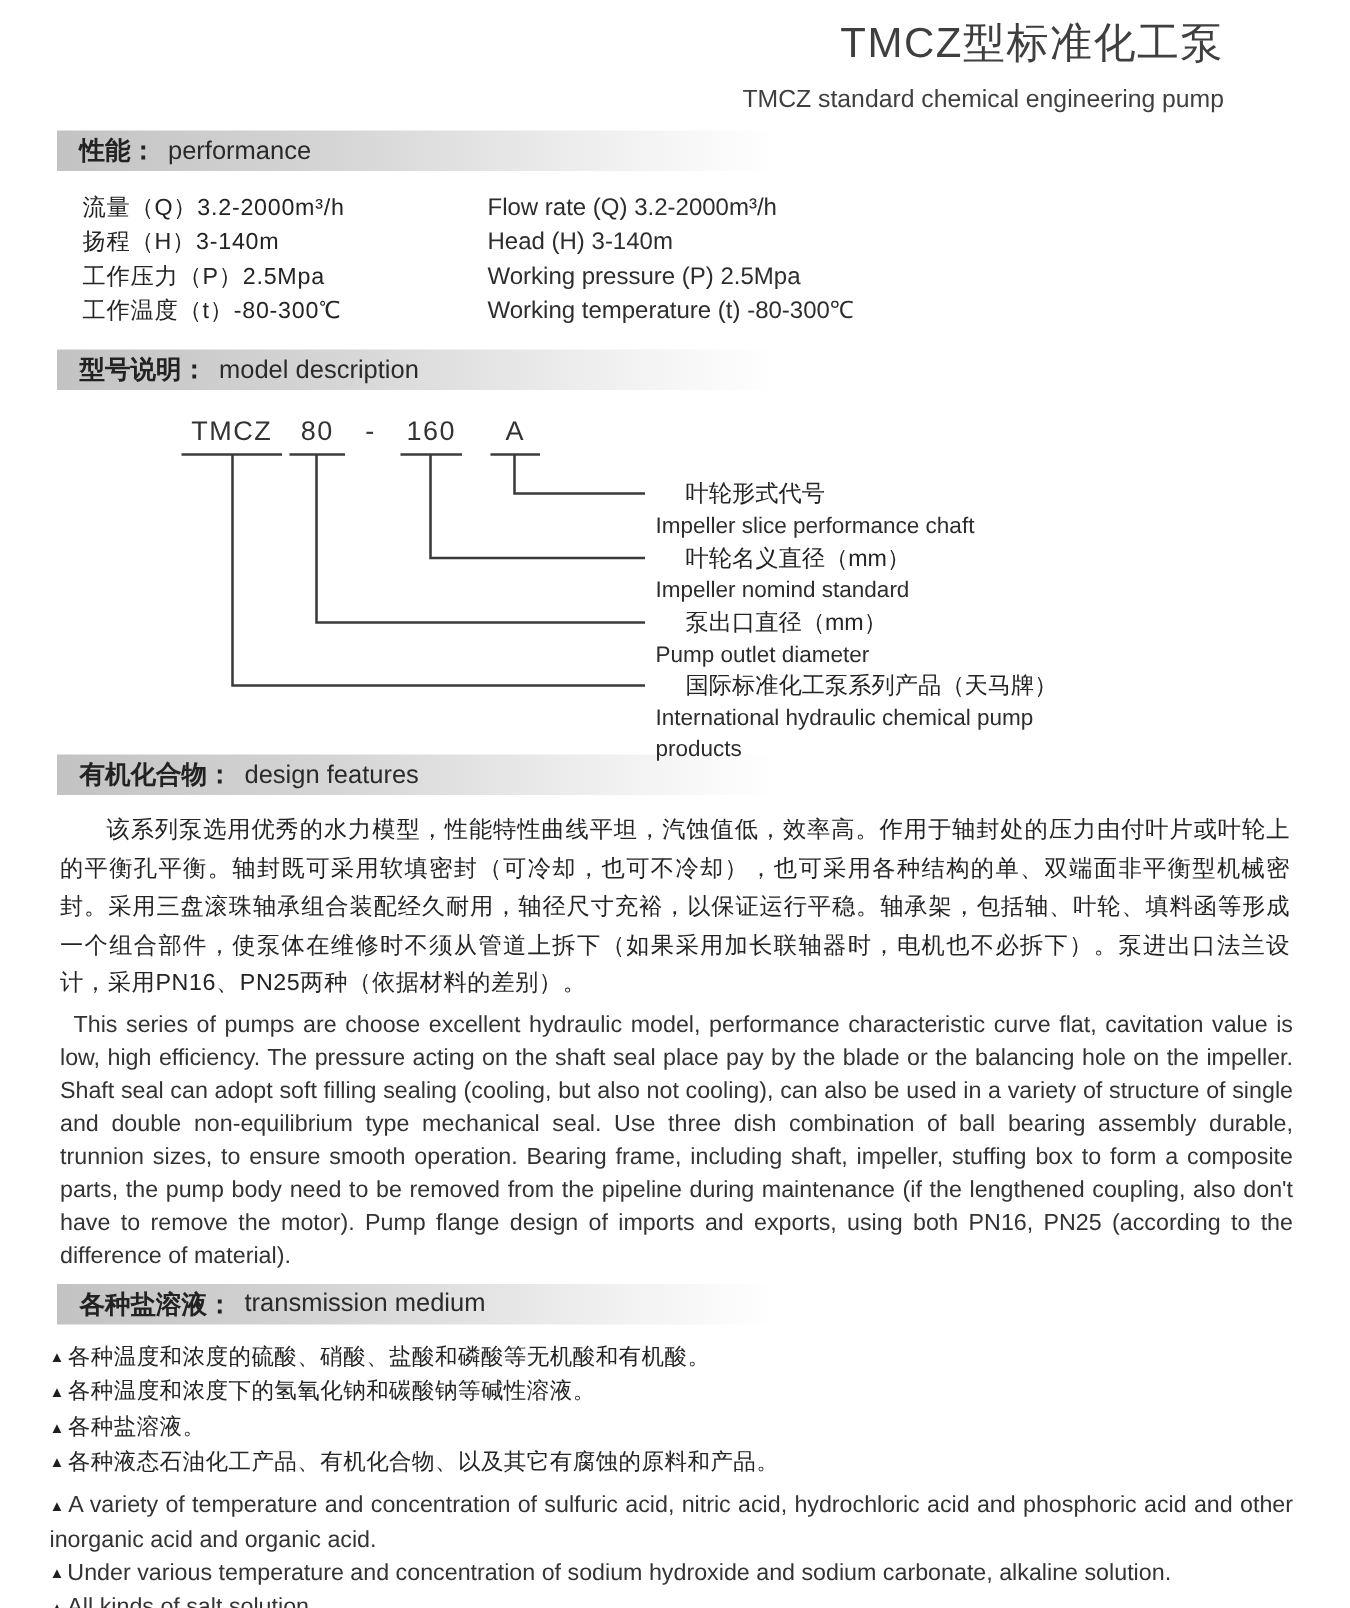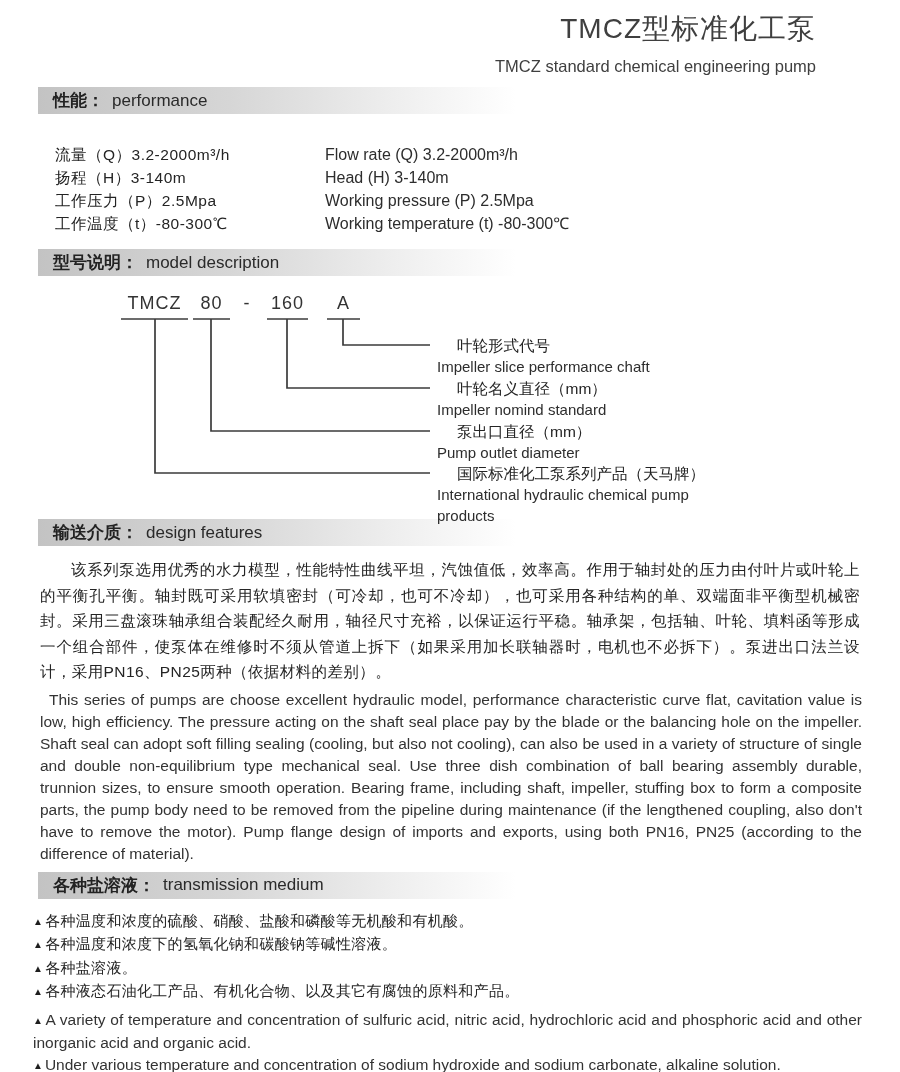--- a/index.html
+++ b/index.html
@@ -18,21 +18,21 @@
   .title-en{font-size:16.5px;color:#3f3f3f;line-height:22px;margin-top:10px;}
   
   .sec-bar{
     margin-left:38px;width:478px;height:27px;
     background:linear-gradient(to right,#c3c3c3 0%,#d6d6d6 40%,#f2f2f2 80%,#ffffff 100%);
     display:flex;align-items:center;padding-left:15px;box-sizing:border-box;
   }
   .sec-bar .zh{font-size:17px;font-weight:700;color:#222;}
   .sec-bar .en{font-size:17px;color:#2a2a2a;margin-left:8px;}
   
-  .perf{display:flex;margin-top:29px;}
+  .perf{display:flex;margin-top:13px;}
   .perf-col-zh{margin-left:55px;width:268px;}
   .perf-col-zh .row{font-size:15.5px;line-height:23px;color:#242424;font-weight:500;letter-spacing:.5px;}
   .perf-col-en{margin-left:2px;}
   .perf-col-en .row{font-size:16px;line-height:23px;color:#2d2d2d;}
   
   .diagram{position:relative;height:216px;margin-top:16px;width:716px;}
   .code-part{position:absolute;top:1px;text-align:center;font-size:18px;color:#333;letter-spacing:1px;}
   .diagram svg{position:absolute;left:0;top:0;}
   .dlabel{position:absolute;left:437px;}
   .dlabel .zh{font-size:15.5px;line-height:21px;color:#242424;font-weight:500;padding-left:20px;}
@@ -126,21 +126,21 @@
       <div class="zh">泵出口直径（mm）</div>
       <div class="en">Pump outlet diameter</div>
     </div>
     <div class="dlabel" style="top:171px;">
       <div class="zh">国际标准化工泵系列产品（天马牌）</div>
       <div class="en">International hydraulic chemical pump products</div>
     </div>
   </div>
 
   <div class="sec-bar sec-design">
-    <span class="zh">输送介质：</span>
+    <span class="zh">有机化合物：</span>
     <span class="en">design features</span>
   </div>
 
   <p class="para-zh">该系列泵选用优秀的水力模型，性能特性曲线平坦，汽蚀值低，效率高。作用于轴封处的压力由付叶片或叶轮上的平衡孔平衡。轴封既可采用软填密封（可冷却，也可不冷却），也可采用各种结构的单、双端面非平衡型机械密封。采用三盘滚珠轴承组合装配经久耐用，轴径尺寸充裕，以保证运行平稳。轴承架，包括轴、叶轮、填料函等形成一个组合部件，使泵体在维修时不须从管道上拆下（如果采用加长联轴器时，电机也不必拆下）。泵进出口法兰设计，采用PN16、PN25两种（依据材料的差别）。</p>
   <p class="para-en">This series of pumps are choose excellent hydraulic model, performance characteristic curve flat, cavitation value is low, high efficiency. The pressure acting on the shaft seal place pay by the blade or the balancing hole on the impeller. Shaft seal can adopt soft filling sealing (cooling, but also not cooling), can also be used in a variety of structure of single and double non-equilibrium type mechanical seal. Use three dish combination of ball bearing assembly durable, trunnion sizes, to ensure smooth operation. Bearing frame, including shaft, impeller, stuffing box to form a composite parts, the pump body need to be removed from the pipeline during maintenance (if the lengthened coupling, also don't have to remove the motor). Pump flange design of imports and exports, using both PN16, PN25 (according to the difference of material).</p>
 
   <div class="sec-bar sec-medium">
     <span class="zh">各种盐溶液：</span>
     <span class="en">transmission medium</span>
   </div>

